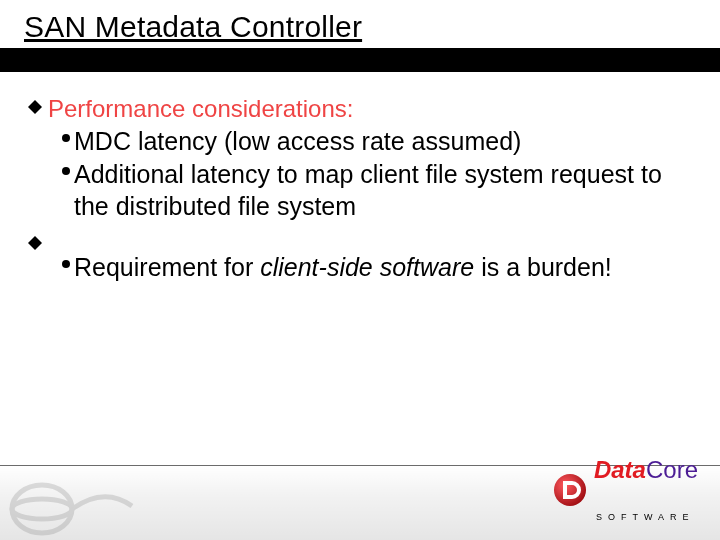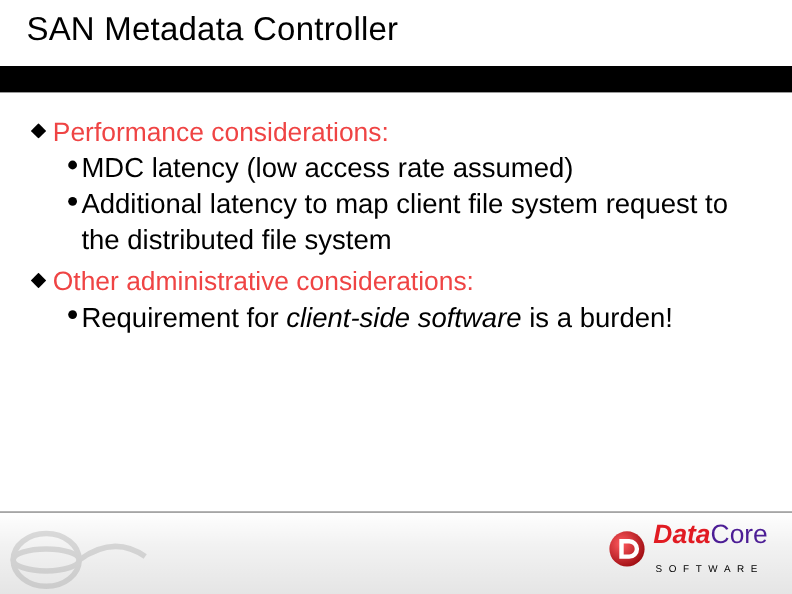--- a/index.html
+++ b/index.html
@@ -1,36 +1,36 @@
 <!DOCTYPE html>
 <html><head>
 <meta charset="utf-8">
 <style>
   * { margin: 0; padding: 0; box-sizing: border-box; }
   html, body { width: 720px; height: 540px; font-family: Arial, Helvetica, sans-serif; background: #fff; overflow: hidden; }
   .slide { position: relative; width: 720px; height: 540px; }
-  .title-area { padding: 10px 0 16px 24px; }
+  .title-area { padding: 10px 0 4px 24px; text-decoration: underline; }
   .title { font-size: 30px; color: #000; font-weight: 400; letter-spacing: 0.2px; }
   .black-band { background: #000; height: 24px; width: 100%; }
   .content { padding: 14px 24px 0 28px; }
   .lvl1 { display: flex; align-items: flex-start; margin-top: 8px; }
   .lvl1-bullet { width: 14px; height: 14px; margin-top: 6px; margin-right: 6px; flex: 0 0 auto; }
   .lvl1-text { font-size: 24px; color: #ef4444; line-height: 1.25; }
   .lvl2-group { margin: 2px 0 6px 34px; }
   .lvl2 { display: flex; align-items: flex-start; margin-top: 2px; }
   .lvl2-bullet { width: 8px; height: 8px; border-radius: 50%; background: #000; margin-top: 8px; margin-right: 4px; flex: 0 0 auto; }
   .lvl2-text { font-size: 25px; color: #000; line-height: 1.25; }
   .italic { font-style: italic; }
   .footer { position: absolute; left: 0; right: 0; bottom: 0; height: 75px; }
   .footer-shade { position: absolute; left: 0; right: 0; top: 0; height: 75px;
                   background: linear-gradient(to bottom, rgba(0,0,0,0) 0%, rgba(0,0,0,0.05) 40%, rgba(0,0,0,0.10) 100%); }
   .footer-line { position: absolute; left: 0; right: 0; top: 0; height: 1px; background: #6b6b6b; }
   .logo { position: absolute; right: 22px; bottom: 18px; display: flex; align-items: center; gap: 6px; }
   .logo-mark { width: 36px; height: 36px; }
-  .logo-text { display: flex; flex-direction: column; line-height: 1; }
+  .logo-text { display: flex; flex-direction: column; line-height: 1; gap: 17px; }
   .logo-word { display: flex; align-items: baseline; font-weight: 400; }
   .logo-data { color: #e11b22; font-size: 24px; font-style: italic; font-weight: 700; }
   .logo-core { color: #4c1d95; font-size: 24px; }
   .logo-sub { color: #000; font-size: 9px; letter-spacing: 6px; margin-top: 14px; margin-left: 2px; }
   .watermark { position: absolute; left: 4px; bottom: 4px; width: 130px; height: 60px; opacity: 0.18; }
 </style>
 </head>
 <body>
 
 <div class="slide">
@@ -56,21 +56,20 @@
       <div class="lvl2">
         <div class="lvl2-bullet"></div>
         <div class="lvl2-text">Additional latency to map client file system request to the distributed file system</div>
       </div>
     </div>
 
     <div class="lvl1">
       <svg class="lvl1-bullet" viewBox="0 0 14 14">
           <polygon points="7,0 14,7 7,14 0,7" fill="#000"></polygon>
         </svg>
-      <div class="lvl1-text">Other administrative considerations:</div>
     </div>
     <div class="lvl2-group">
       <div class="lvl2">
         <div class="lvl2-bullet"></div>
         <div class="lvl2-text">
           <span>Requirement for </span><span class="italic">client-side software</span><span> is a burden!</span>
         </div>
       </div>
     </div>
 

